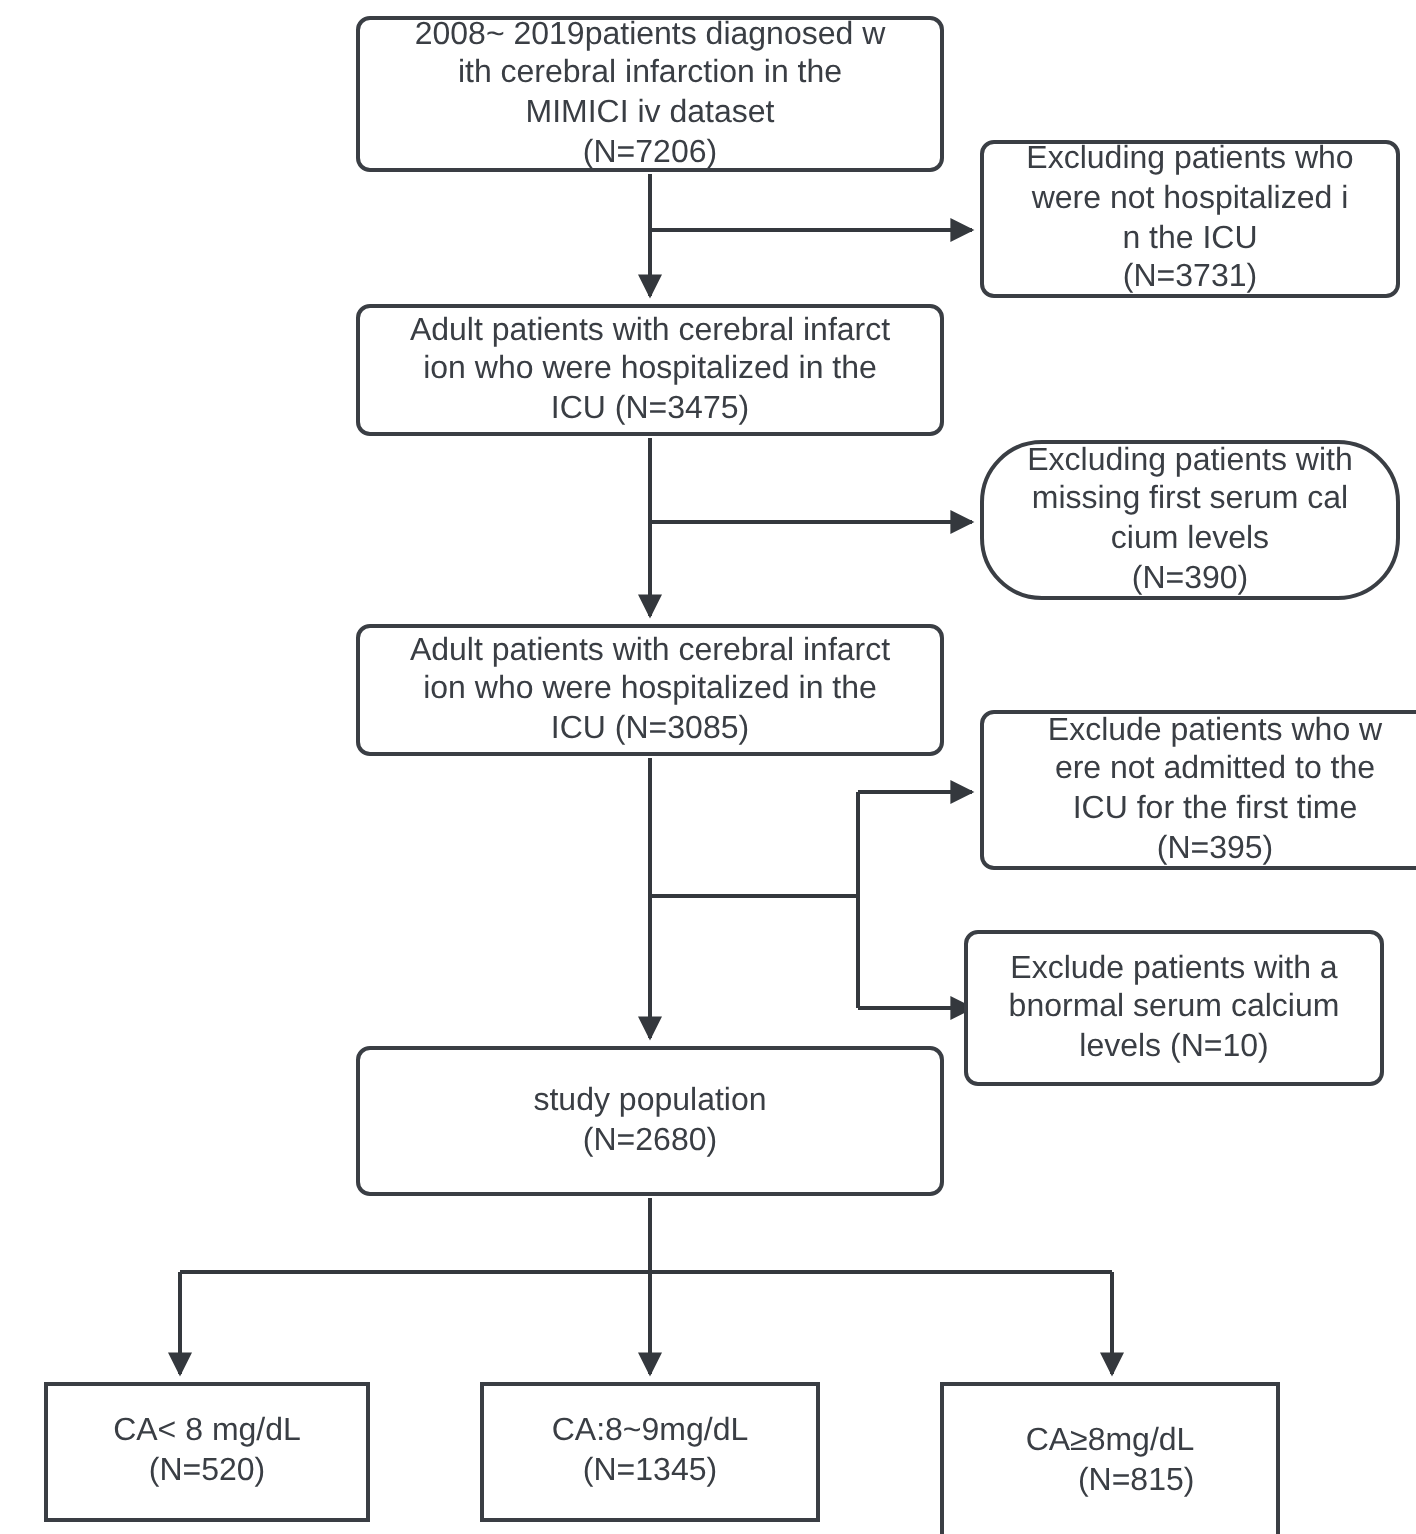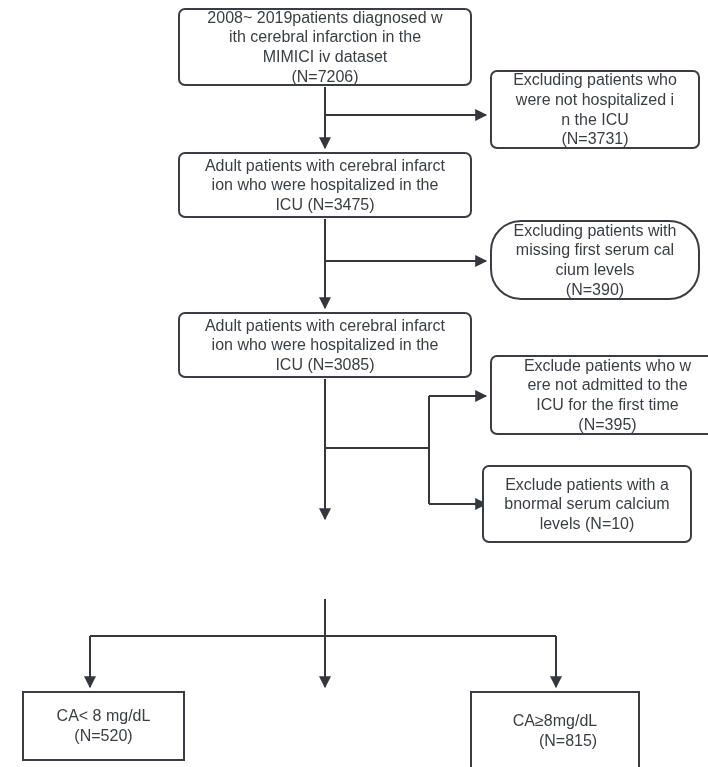--- a/index.html
+++ b/index.html
@@ -103,21 +103,25 @@
 
   <div class="box rounded" id="b-r3">Exclude patients who w
 ere not admitted to the
 ICU for the first time
 (N=395)</div>
 
   <div class="box rounded" id="b-r4">Exclude patients with a
 bnormal serum calcium
 levels (N=10)</div>
 
+  <div class="box rounded" id="b-sp">study population
+(N=2680)</div>
 
   <div class="box square" id="b-g1">CA&lt; 8 mg/dL
 (N=520)</div>
 
+  <div class="box square" id="b-g2">CA:8~9mg/dL
+(N=1345)</div>
 
   <div class="box square" id="b-g3">CA≥8mg/dL
 (N=815)</div>
 
 </div>
 
 </body></html>

